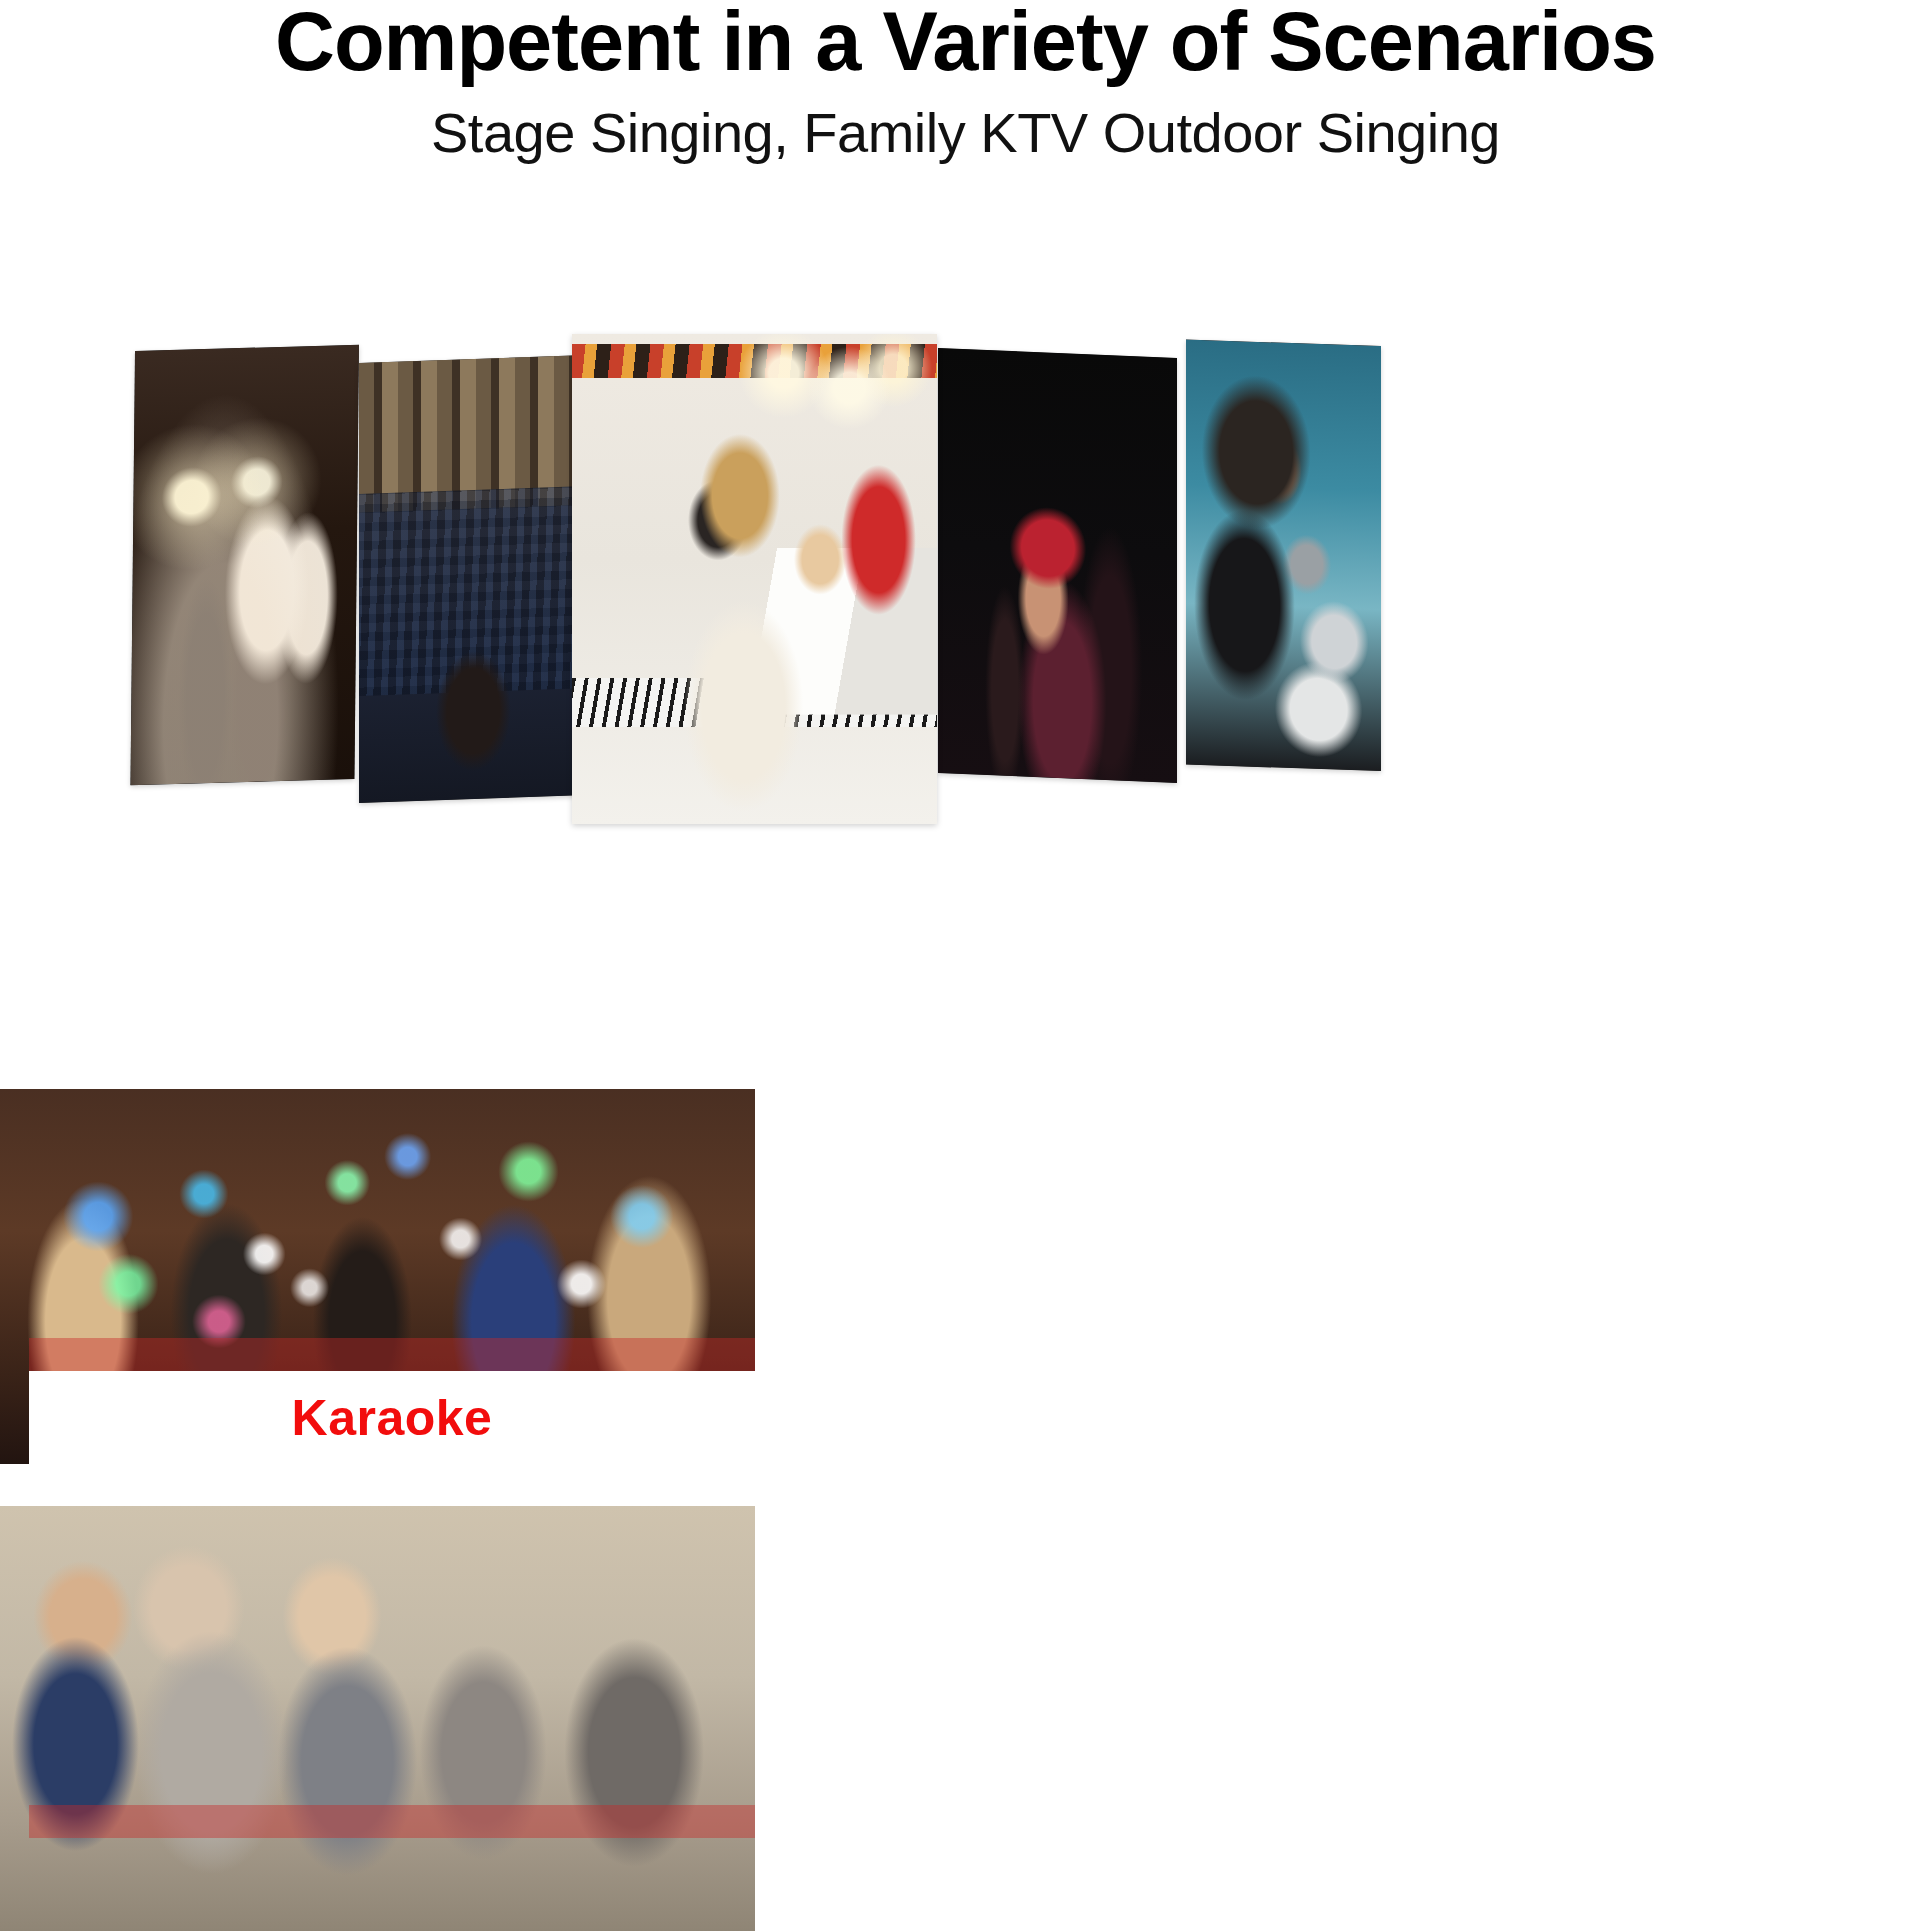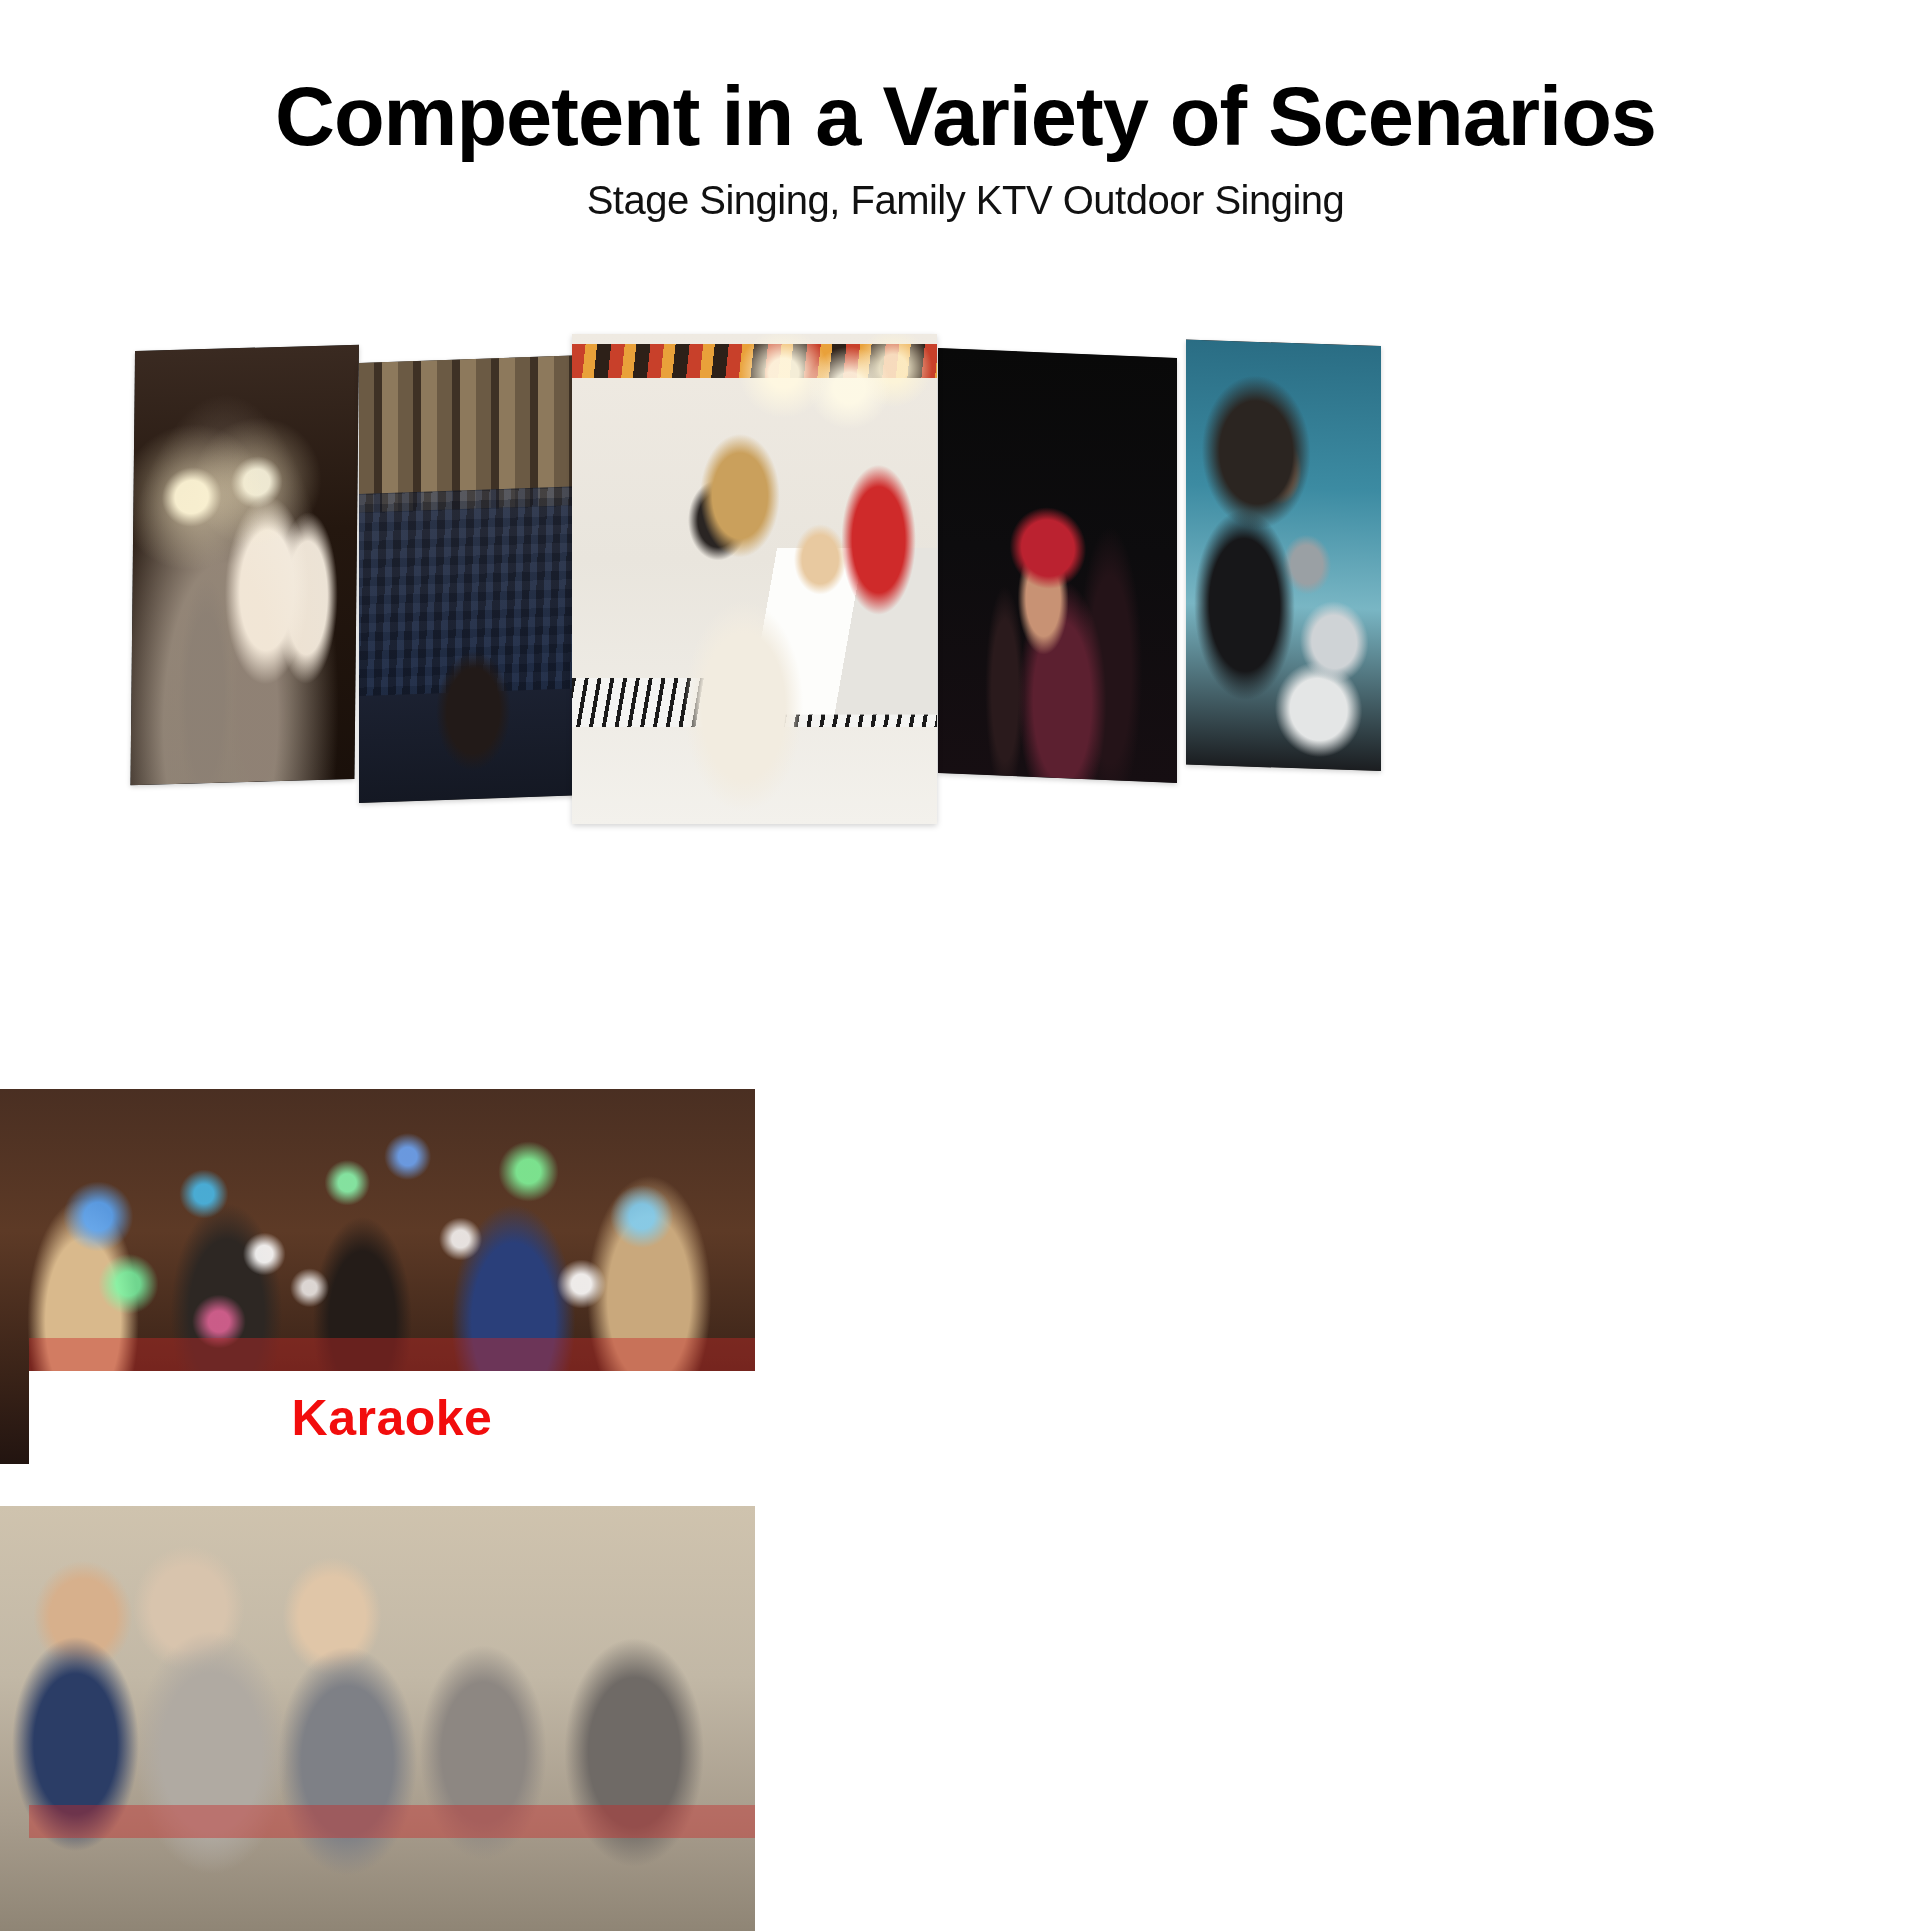--- a/index.html
+++ b/index.html
@@ -5,27 +5,27 @@
 <style>
   * { margin:0; padding:0; box-sizing:border-box; }
   html,body { width:1931px; height:1931px; background:#ffffff; }
   body {
     font-family:"Liberation Sans", sans-serif;
     overflow:hidden;
     position:relative;
   }
 
   
-  .header { width:1931px; padding-top:75px; text-align:center; }
+  .header { width:1931px; text-align:center; }
   .title {
     font-size:83px; font-weight:bold; color:#000000;
     letter-spacing:-1px; line-height:1.0;
   }
   .subtitle {
-    font-size:40px; font-weight:normal; color:#111111;
+    font-size:56px; font-weight:normal; color:#111111;
     margin-top:21px; line-height:1.05; letter-spacing:-0.5px;
   }
 
   
   .strip { position:absolute; top:319px; left:0; width:1931px; height:502px; }
   .pcard {
     position:absolute; overflow:hidden; background:#222;
     box-shadow:0 1.9px 5.8px rgba(0,0,0,0.18);
   }
   .pcard .ph { position:absolute; inset:0; }

